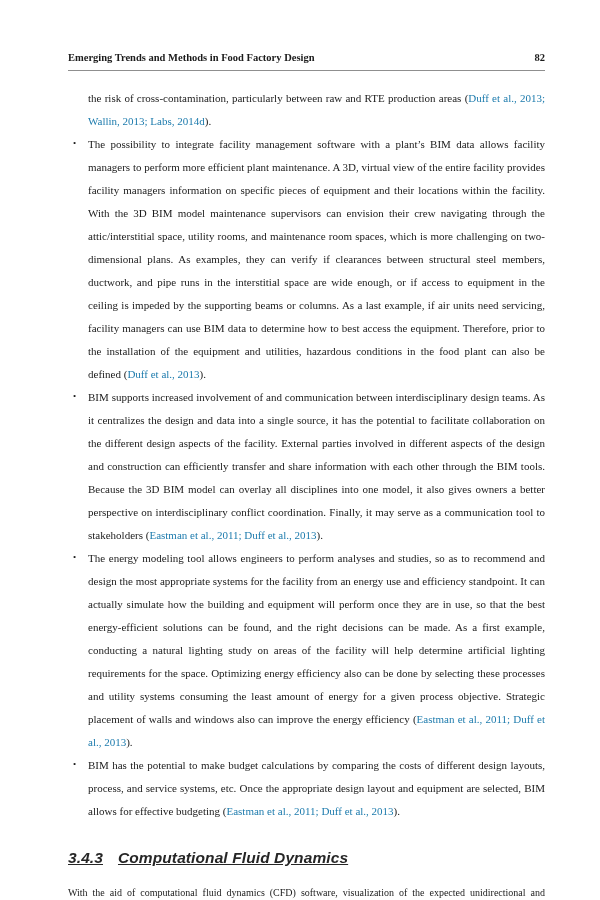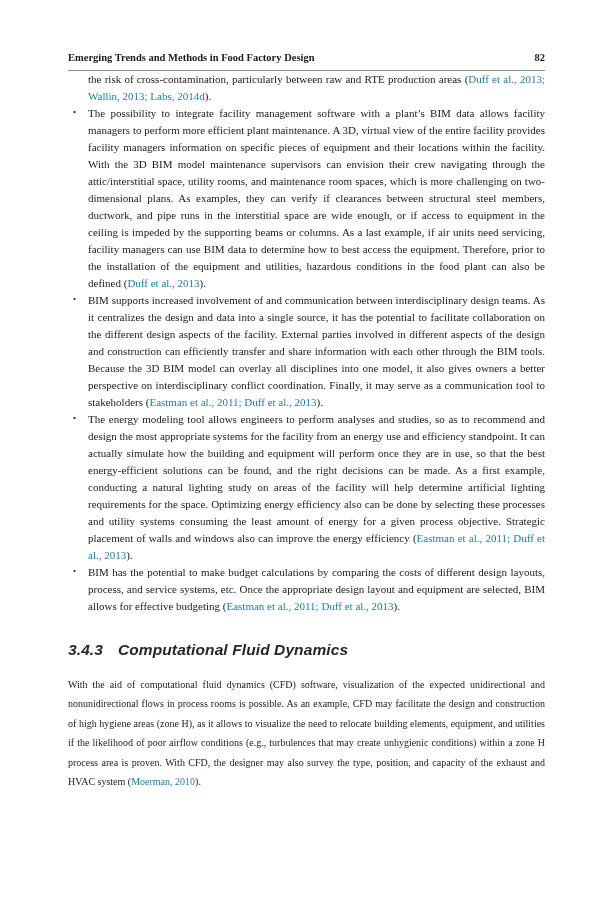--- a/index.html
+++ b/index.html
@@ -19,22 +19,23 @@
   .running-head {
     display: flex;
     justify-content: space-between;
     align-items: baseline;
     font-size: 10.5px;
     padding-bottom: 7px;
     border-bottom: 1px solid var(--rule, #8f8f8f);
     font-weight: bold;
   }
   .body-small {
+    margin-top: 16px;
     font-size: 11px;
-    line-height: 17px;
+    line-height: 23px;
   }
   .continuation {
     margin-left: 20px;
     text-align: justify;
   }
   ul.bullet-list { list-style: none; }
   ul.bullet-list li {
     position: relative;
     padding-left: 20px;
     text-align: justify;
@@ -46,20 +47,21 @@
   }
   .cite { color: var(--cite, #1d7bad); cursor: pointer; }
   .section-heading {
     margin-top: 26px;
     font-family: "Liberation Sans", "DejaVu Sans", sans-serif;
     font-weight: bold;
     font-style: italic;
     font-size: 15.5px;
     color: #262626;
     letter-spacing: 0.1px;
+    text-decoration: underline;
   }
   .section-heading .sec-num { margin-right: 15px; }
   .section-para {
     margin-top: 16px;
     font-size: 10px;
     line-height: 19.4px;
     text-align: justify;
   }
 </style>
 </head>

